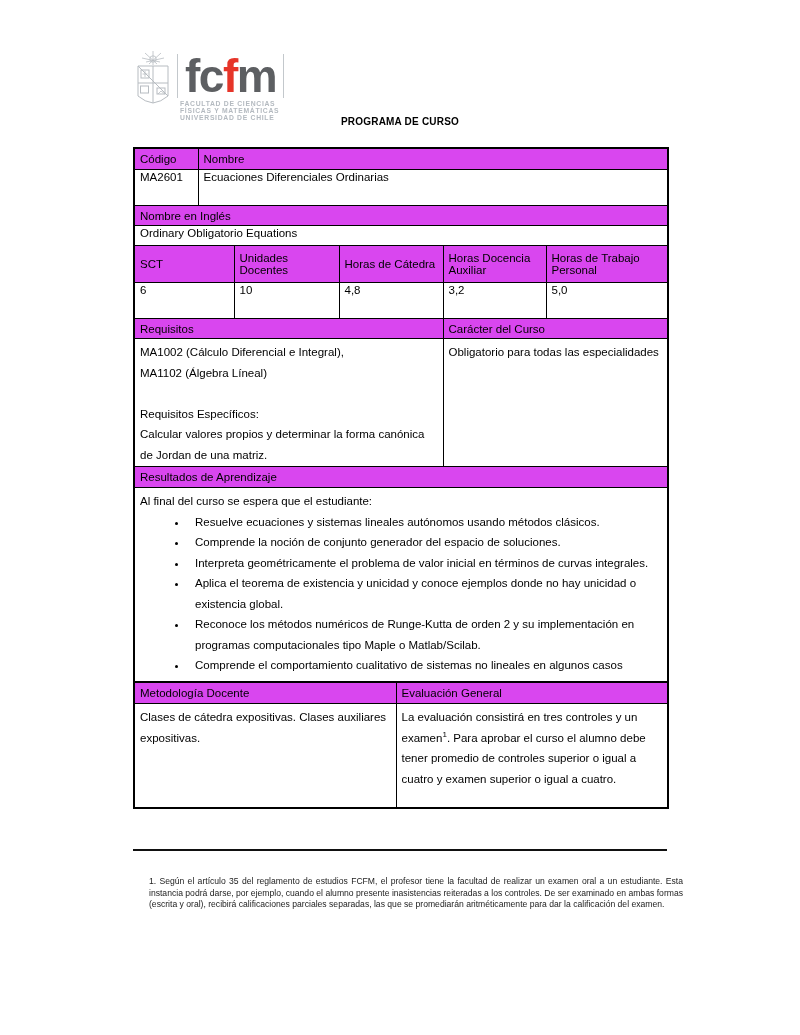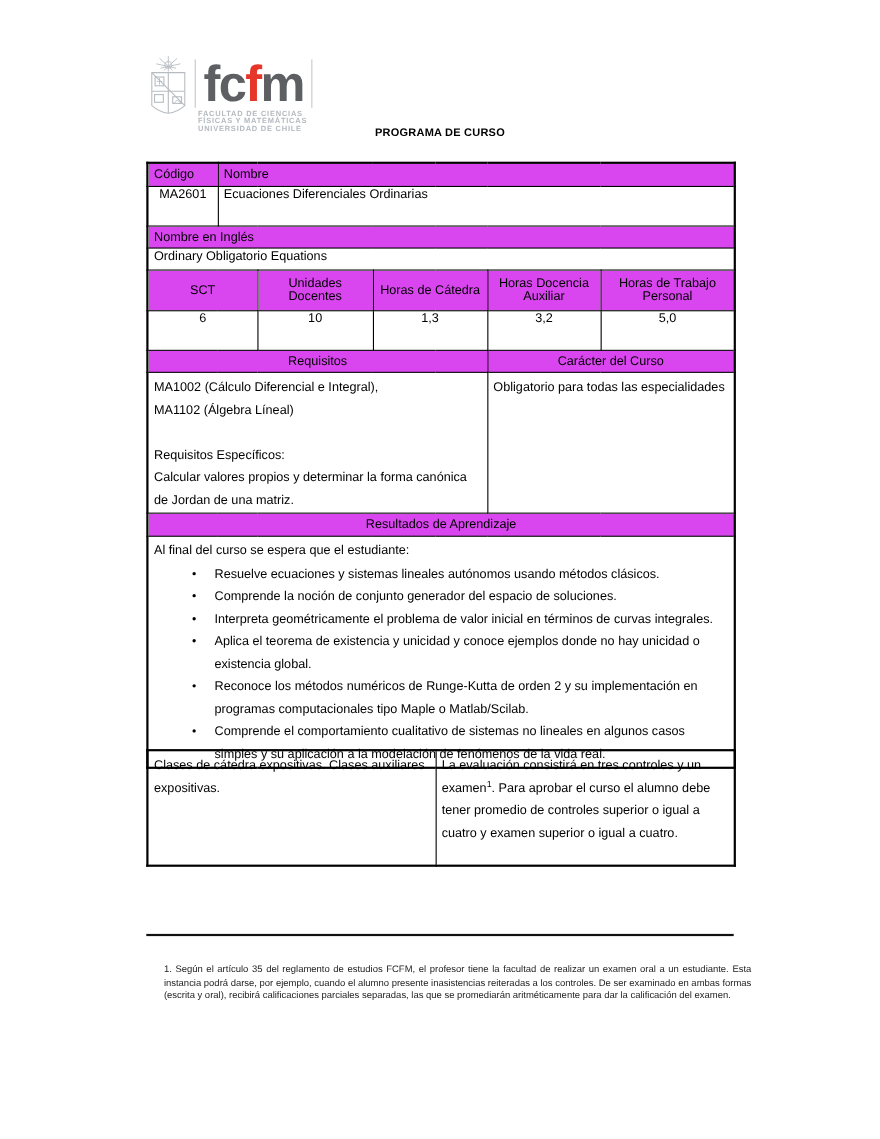--- a/index.html
+++ b/index.html
@@ -28,21 +28,21 @@
     font-size:10px;font-weight:bold;margin:0;letter-spacing:0.2px;
   }
 
   
   table{border-collapse:collapse;table-layout:fixed;font-size:11.5px;}
   .t1{position:absolute;left:133px;top:147px;width:534px;}
   .t2{position:absolute;left:133px;top:681px;width:534px;}
   td{border:1.5px solid #000;padding:1px 5px;vertical-align:top;overflow:hidden;}
   .t1,.t2{border:2px solid #000;}
   .gray{background:#d946ef;}
-  .c{text-align:center;}
+  .c{}
   .mid{vertical-align:middle;}
   .h18{height:18px;} .h33{height:33px;} .h17{height:17px;} .h34{height:34px;}
   .h112{height:112px;} .h201{height:201px;} .h99{height:99px;}
   .pre{white-space:pre-line;line-height:20.5px;padding-top:3px;}
   .lh{line-height:20.5px;padding-top:3px;}
 
   
   .learning-intro{margin:2px 0 0 0;line-height:20.5px;}
   .learning-list{margin:0;padding-left:48px;line-height:20.5px;}
   .learning-list li{padding-left:7px;}
@@ -123,21 +123,21 @@
     <tr>
       <td class="gray h34 c mid" colspan="2">SCT</td>
       <td class="gray h34 c mid">Unidades Docentes</td>
       <td class="gray h34 c mid" colspan="2">Horas de Cátedra</td>
       <td class="gray h34 c mid">Horas Docencia Auxiliar</td>
       <td class="gray h34 c mid">Horas de Trabajo Personal</td>
     </tr>
     <tr>
       <td class="h33 c" colspan="2">6</td>
       <td class="h33 c">10</td>
-      <td class="h33 c" colspan="2">1,3</td>
+      <td class="h33 c" colspan="2">4,8</td>
       <td class="h33 c">3,2</td>
       <td class="h33 c">5,0</td>
     </tr>
     <tr>
       <td class="gray h17 c mid" colspan="5">Requisitos</td>
       <td class="gray h17 c mid" colspan="2">Carácter del Curso</td>
     </tr>
     <tr>
       <td class="h112 pre" colspan="5">MA1002 (Cálculo Diferencial e Integral),
 MA1102 (Álgebra Líneal)
@@ -164,20 +164,24 @@
     </tr>
   </tbody>
     </table>
 
   <table class="t2">
     <colgroup>
       <col style="width:262px">
         <col style="width:272px">
     </colgroup>
     <tbody>
+        <tr>
+      <td class="gray h18 mid">Metodología Docente</td>
+      <td class="gray h18 mid">Evaluación General</td>
+    </tr>
     <tr>
       <td class="h99 lh">Clases de cátedra expositivas. Clases auxiliares expositivas.</td>
       <td class="h99 lh"><span>La evaluación consistirá en tres controles y un examen</span><sup>1</sup><span>. Para aprobar el curso el alumno debe tener promedio de controles superior o igual a cuatro y examen superior o igual a cuatro.</span></td>
     </tr>
   </tbody>
     </table>
 
   <div class="footnote-rule"></div>
   <p class="footnote">1. Según el artículo 35 del reglamento de estudios FCFM, el profesor tiene la facultad  de realizar  un examen oral a un estudiante. Esta instancia podrá darse, por ejemplo, cuando el alumno presente inasistencias reiteradas a los controles. De ser examinado en ambas formas (escrita y oral), recibirá calificaciones parciales separadas, las que se promediarán aritméticamente para dar la calificación del examen.</p>
 

